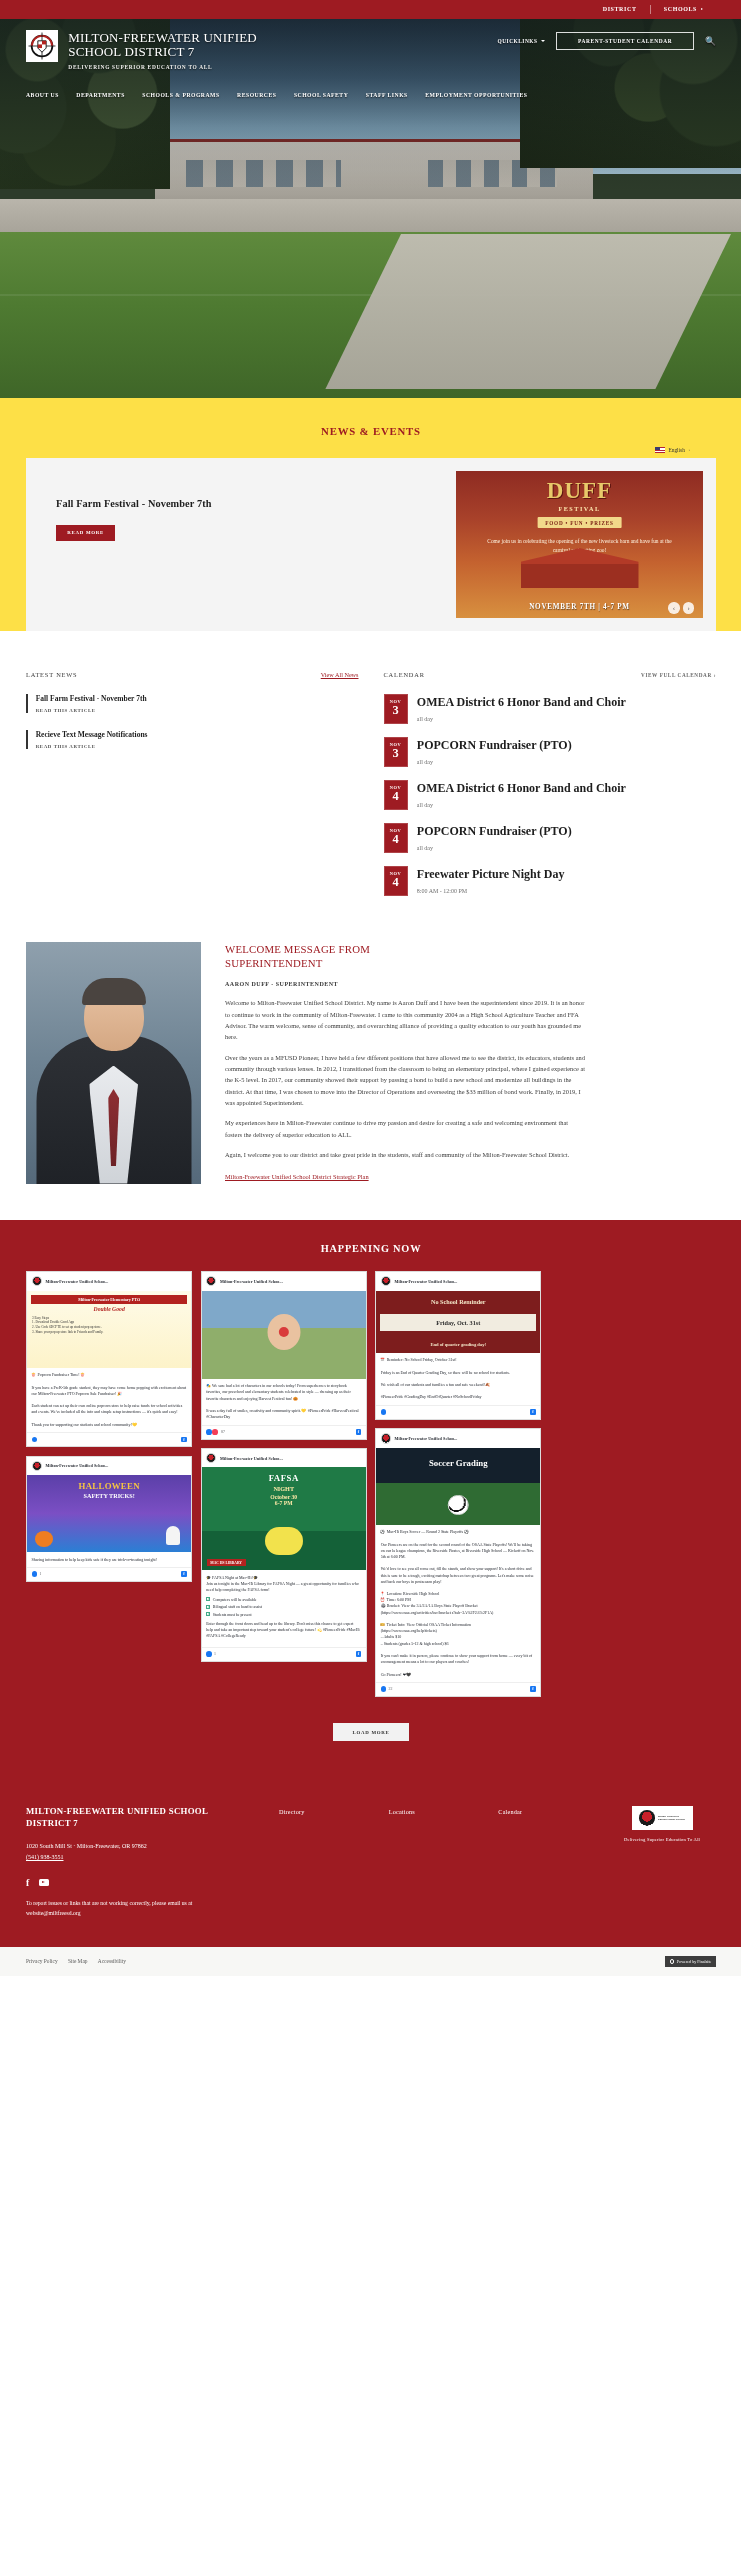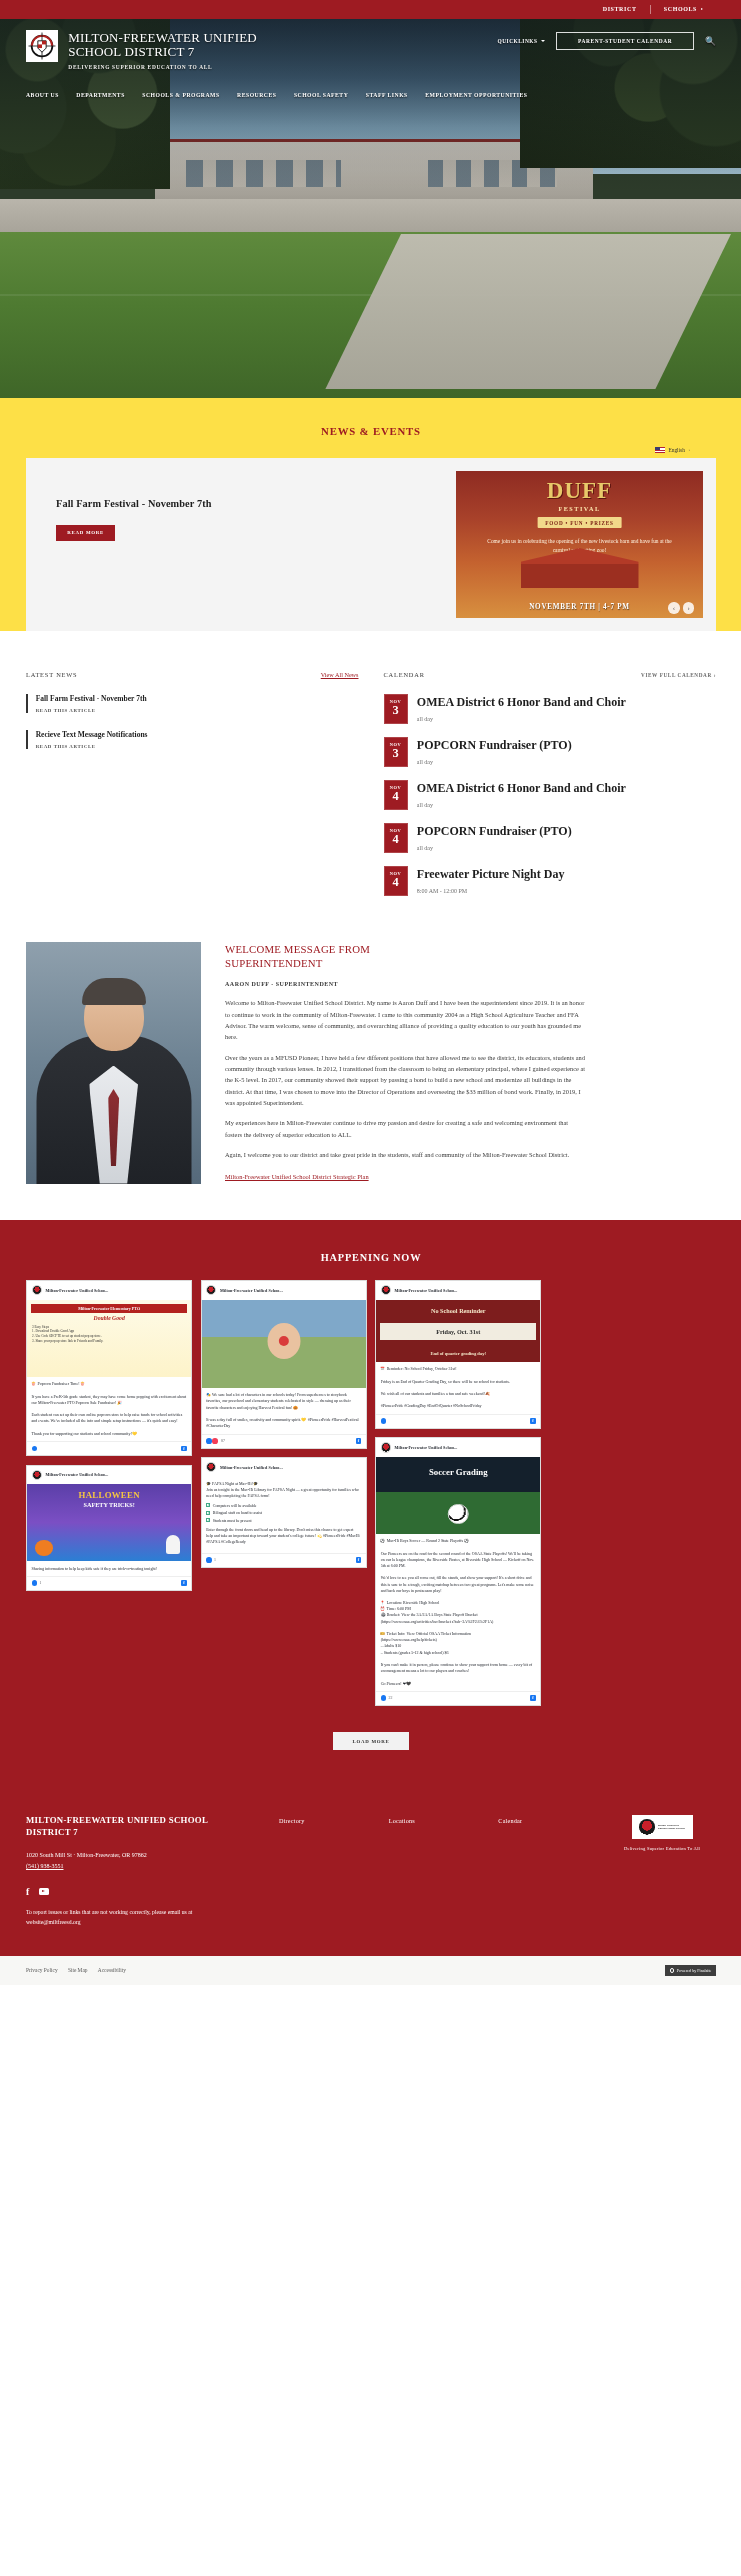--- a/index.html
+++ b/index.html
@@ -285,21 +285,21 @@
   }
   .supt-link {
     display:inline-block; margin-top:4.1px; color:#9e1b22; font-size:6.4px;
     text-decoration:underline;
   }
 
   
   .happening { background:#9e1b22; padding:23px 26px 34px; }
   .happening h2 {
     text-align:center; color:#fff; font-size:10.3px; font-weight:bold;
-    letter-spacing:0.8px; margin-bottom:17.5px;margin-top:9px;
+    letter-spacing:0.8px; margin-bottom:17.5px;
   }
   .masonry { column-count:4; column-gap:8.2px; }
   .fbcard {
     background:#fff; break-inside:avoid; margin-bottom:8.2px;
     border:0.5px solid #dcdcdc; display:inline-block; width:100%;
   }
   .fb-head { display:flex; align-items:center; gap:3.6px; padding:4.1px 4.6px; }
   .fb-av {
     width:10.3px;height:10.3px;border-radius:50%;flex:none;
     background:radial-gradient(circle at 50% 42%,#c8202a 0 42%,#1a1a1a 43% 74%,#fff 75%);
@@ -675,20 +675,28 @@
         <span class="fbico">f</span>
       </div>
     </div>
 
     
     <div class="fbcard">
       <div class="fb-head">
         <span class="fb-av"></span>
         <span class="fb-name">Milton-Freewater Unified Schoo...</span>
       </div>
+      <div class="art art-fafsa">
+        <div class="t1">FAFSA</div>
+        <div class="t2">NIGHT</div>
+        <div class="t3" style="white-space:pre-line">October 30
+6-7 PM</div>
+        <div class="pig"></div>
+        <div class="badge" style="white-space:pre-line">MAC HS LIBRARY</div>
+      </div>
       <div class="fb-body">
         <p style="white-space:pre-line">🎓 FAFSA Night at Mac-Hi! 🎓
 Join us tonight in the Mac-Hi Library for FAFSA Night — a great opportunity for families who need help completing the FAFSA form!</p>
         <div class="chk">
             <i>✓</i>
             <span>Computers will be available</span>
           </div>
         <div class="chk">
             <i>✓</i>
             <span>Bilingual staff on hand to assist</span>

